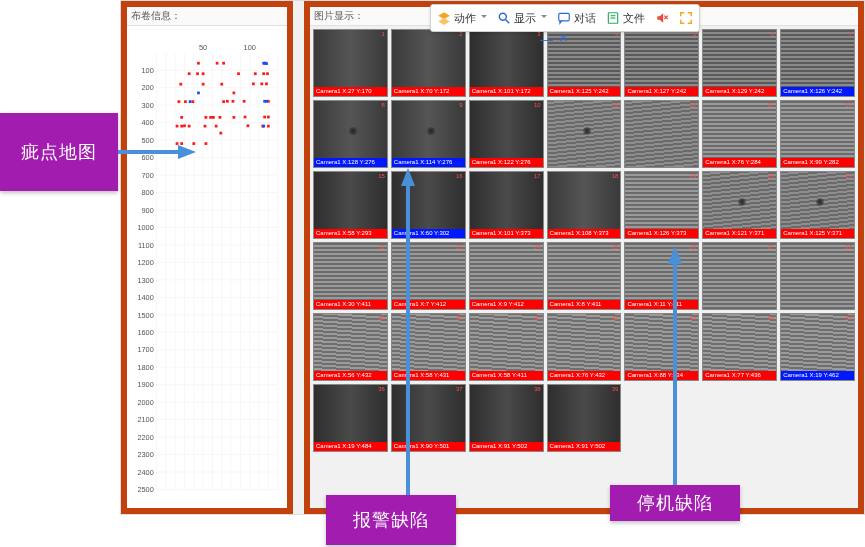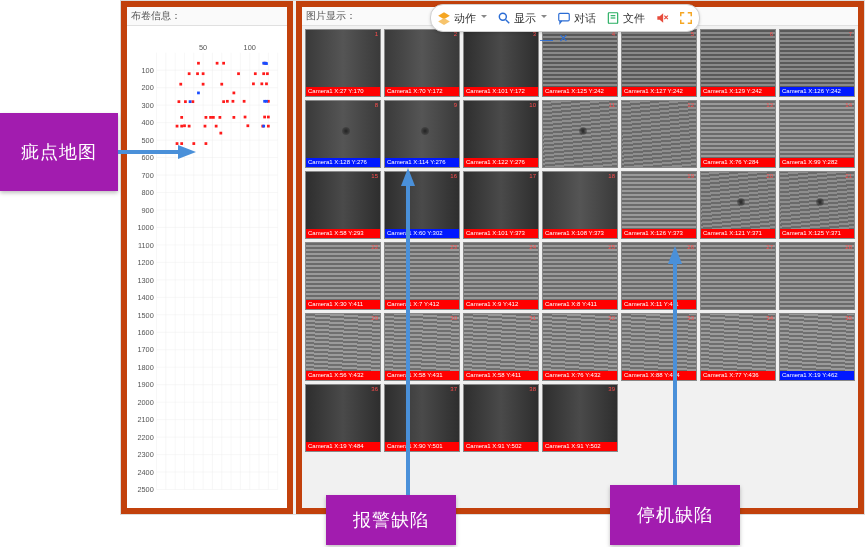--- a/index.html
+++ b/index.html
@@ -1,20 +1,20 @@
 <!DOCTYPE html>
 <html><head>
 <meta charset="utf-8">
 <style>
   html,body{margin:0;padding:0;font-family:"Microsoft YaHei",Arial,sans-serif;font-size:11px;background:#fff;color:#333;width:865px;height:547px;overflow:hidden;position:relative}
   .app{position:absolute;left:120px;top:0;width:745px;height:515px;background:#f1f1f1;display:flex;border:1px solid #ddd;box-sizing:border-box}
   .panel{background:#fff;border:6px solid #c2410c;box-sizing:border-box;display:flex;flex-direction:column}
   .panel-title{font-size:10px;color:#555;padding:2px 4px;border-bottom:1px solid #e0e0e0;background:#fafafa}
   .left-panel{width:172px;height:100%}
-  .right-panel{flex:1;height:100%;margin-left:3px}
+  .right-panel{flex:1;height:100%;margin-left:11px}
   
   .map-wrap{flex:1;position:relative;overflow:hidden;padding:2px}
   .map-svg{width:100%;height:100%}
   .map-grid line{stroke:#eee;stroke-width:0.5}
   .map-axis text{font-size:8px;fill:#555}
   .pt-r{fill:#ff1a1a}
   .pt-b{fill:#1a4dff}
   
   .thumbs-scroll{flex:1;overflow:auto;background:#f1f1f1;padding:3px}
   .thumbs{display:grid;grid-template-columns:repeat(7,1fr);gap:3px}
@@ -26,21 +26,21 @@
   .thumb-idx{position:absolute;top:1px;right:2px;font-size:6px;color:#ff4d4d}
   
   .tex-dark{background:linear-gradient(90deg,#3a3a3a,#555,#3a3a3a)}
   .tex-darker{background:linear-gradient(90deg,#2e2e2e,#4a4a4a,#2e2e2e)}
   .tex-stripe{background:repeating-linear-gradient(0deg,#6b6b6b 0 2px,#9a9a9a 2px 4px)}
   .tex-stripe2{background:repeating-linear-gradient(0deg,#5a5a5a 0 2px,#8a8a8a 2px 4px)}
   .tex-diag{background:repeating-linear-gradient(-6deg,#6a6a6a 0 2px,#8e8e8e 2px 4px)}
   .tex-wavy{background:repeating-linear-gradient(4deg,#6f6f6f 0 2px,#9b9b9b 2px 4px)}
   .spot{position:absolute;width:8px;height:8px;border-radius:50%;background:radial-gradient(circle,#222,transparent);top:40%;left:48%}
   
-  .toolbar{position:absolute;top:4px;left:430px;background:#fff;border:1px solid #d0d0d0;border-radius:13px;display:flex;align-items:center;height:26px;padding:0 6px;gap:10px;box-shadow:0 1px 3px rgba(0,0,0,.15);z-index:5}
+  .toolbar{position:absolute;top:4px;left:430px;background:#fff;border:1px solid #d0d0d0;border-radius:3px;display:flex;align-items:center;height:26px;padding:0 6px;gap:10px;box-shadow:0 1px 3px rgba(0,0,0,.15);z-index:5}
   .tb-item{display:flex;align-items:center;gap:3px;font-size:11px;color:#333;cursor:pointer}
   .tb-item .ico{width:14px;height:14px;display:flex;align-items:center;justify-content:center}
   .caret::after{content:"";display:inline-block;margin-left:2px;border:3px solid transparent;border-top-color:#888}
   .mini{position:absolute;top:32px;left:540px;display:flex;gap:6px;font-size:13px;z-index:5}
   .mini span{color:#2a6cd4;cursor:pointer}
   
   .callout{position:absolute;background:#a21caf;color:#fff;display:flex;align-items:center;justify-content:center;box-shadow:0 2px 4px rgba(0,0,0,.25)}
   .callout-lbl{font-size:18px;letter-spacing:1px}
   .arrow{position:absolute;pointer-events:none}
   .arrow svg{overflow:visible}
@@ -475,21 +475,21 @@
 <div class="callout" style="left:326px;top:495px;width:130px;height:50px">
   <span class="callout-lbl">报警缺陷</span>
 </div>
 <div class="arrow" style="left:398px;top:168px">
   <svg width="20" height="330">
       <line x1="10" y1="18" x2="10" y2="327"></line>
       <polygon points="3,18 10,0 17,18"></polygon>
     </svg>
 </div>
 
-<div class="callout" style="left:610px;top:485px;width:130px;height:60px">
+<div class="callout" style="left:610px;top:485px;width:130px;height:36px">
   <span class="callout-lbl">停机缺陷</span>
 </div>
 <div class="arrow" style="left:665px;top:246px">
   <svg width="20" height="242">
       <line x1="10" y1="18" x2="10" y2="239"></line>
       <polygon points="3,18 10,0 17,18"></polygon>
     </svg>
 </div>
 
 </body></html>

